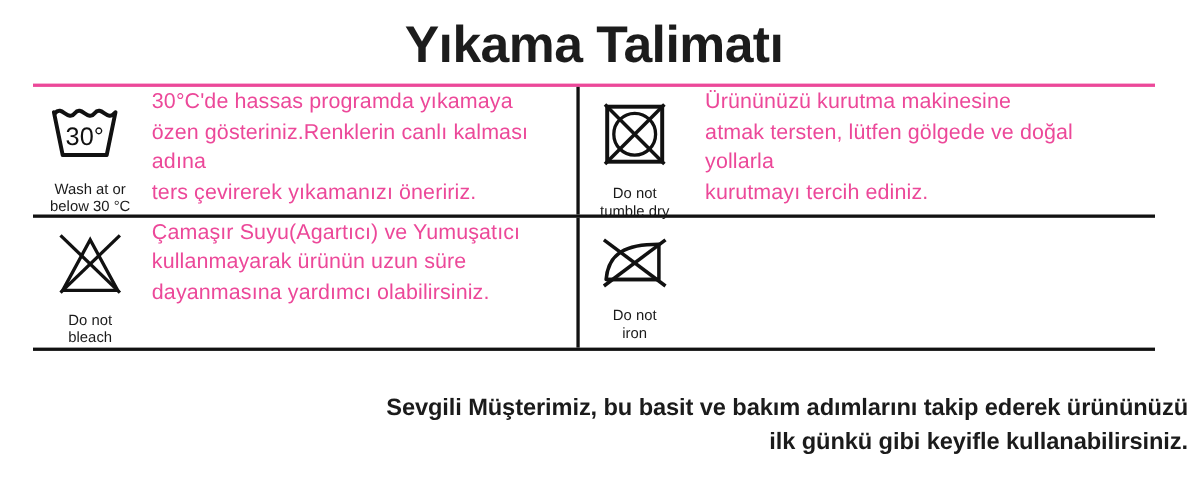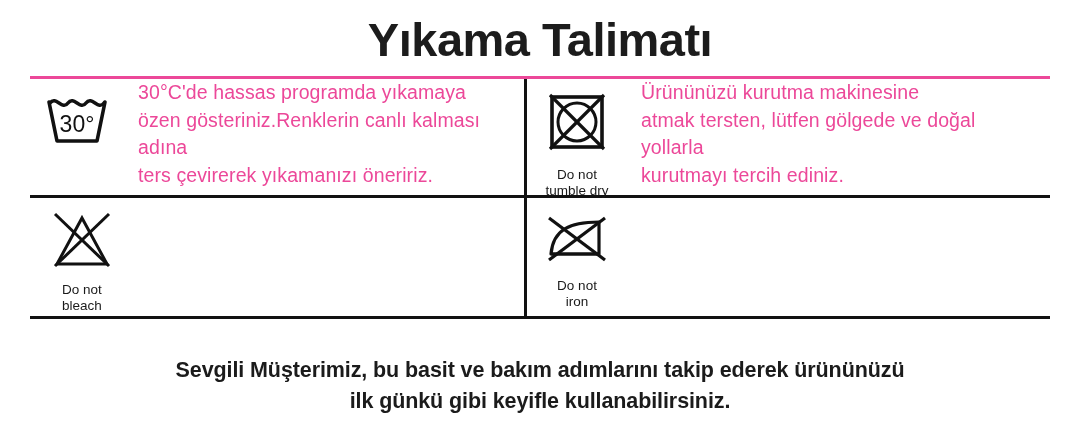--- a/index.html
+++ b/index.html
@@ -90,21 +90,21 @@
   }
   .cell.left  .desc { padding-left: 4px; padding-right: 10px; }
   .cell.right .desc { padding-left: 14px; padding-right: 8px; }
 
   
   .footer {
     position: absolute;
     left: 0;
     top: 355px;
     width: 1080px;
-    text-align: center;
+    text-align: right;
     font-size: 21.5px;
     font-weight: 700;
     line-height: 1.42;
     color: #1b1b1b;
     white-space: pre-line;
     letter-spacing: -0.1px;
   }
 </style>
 </head>
 <body>
@@ -119,20 +119,22 @@
 
       <div class="cell left">
         <div class="icon-block">
           <span class="glyph">
             <svg width="78" height="62" viewBox="0 0 78 62" aria-hidden="true">
               <path d="M7 12 C13 4, 19 20, 25 12 C31 4, 37 20, 43 12 C49 4, 55 20, 61 12" fill="none" stroke="#111" stroke-width="3.6" stroke-linecap="round" stroke-linejoin="round"></path>
               <path d="M6 11 L14 50 L54 50 L62 11" fill="none" stroke="#111" stroke-width="3.6" stroke-linecap="round" stroke-linejoin="round"></path>
               <text x="34" y="41" text-anchor="middle" font-family="Liberation Sans, sans-serif" font-size="23" fill="#111">30°</text>
             </svg>
           </span>
+          <div class="icon-caption">Wash at or
+below 30 °C</div>
         </div>
         <div class="desc">30°C'de hassas programda yıkamaya
 özen gösteriniz.Renklerin canlı kalması adına
 ters çevirerek yıkamanızı öneririz.</div>
       </div>
 
       <div class="cell right">
         <div class="icon-block right-pad">
           <span class="glyph">
             <svg width="66" height="66" viewBox="0 0 66 66" aria-hidden="true">
@@ -158,20 +160,23 @@
           <span class="glyph">
             <svg width="70" height="62" viewBox="0 0 70 62" aria-hidden="true">
               <path d="M35 8 L60 54 L10 54 Z" fill="none" stroke="#111" stroke-width="3"></path>
               <line x1="8" y1="4" x2="62" y2="56" stroke="#111" stroke-width="3"></line>
               <line x1="62" y1="4" x2="8" y2="56" stroke="#111" stroke-width="3"></line>
             </svg>
           </span>
           <div class="icon-caption">Do not
 bleach</div>
         </div>
+        <div class="desc">Çamaşır Suyu(Agartıcı) ve Yumuşatıcı
+kullanmayarak ürünün uzun süre
+dayanmasına yardımcı olabilirsiniz.</div>
       </div>
 
       <div class="cell right">
         <div class="icon-block right-pad">
           <span class="glyph">
             <svg width="68" height="58" viewBox="0 0 68 58" aria-hidden="true">
               <path d="M8 44 C10 20, 26 12, 56 12 L56 44 Z" fill="none" stroke="#111" stroke-width="3.2" stroke-linejoin="round"></path>
               <line x1="8" y1="44" x2="56" y2="44" stroke="#111" stroke-width="3.2"></line>
               <line x1="6" y1="8" x2="62" y2="50" stroke="#111" stroke-width="3.2"></line>
               <line x1="62" y1="8" x2="6" y2="50" stroke="#111" stroke-width="3.2"></line>

